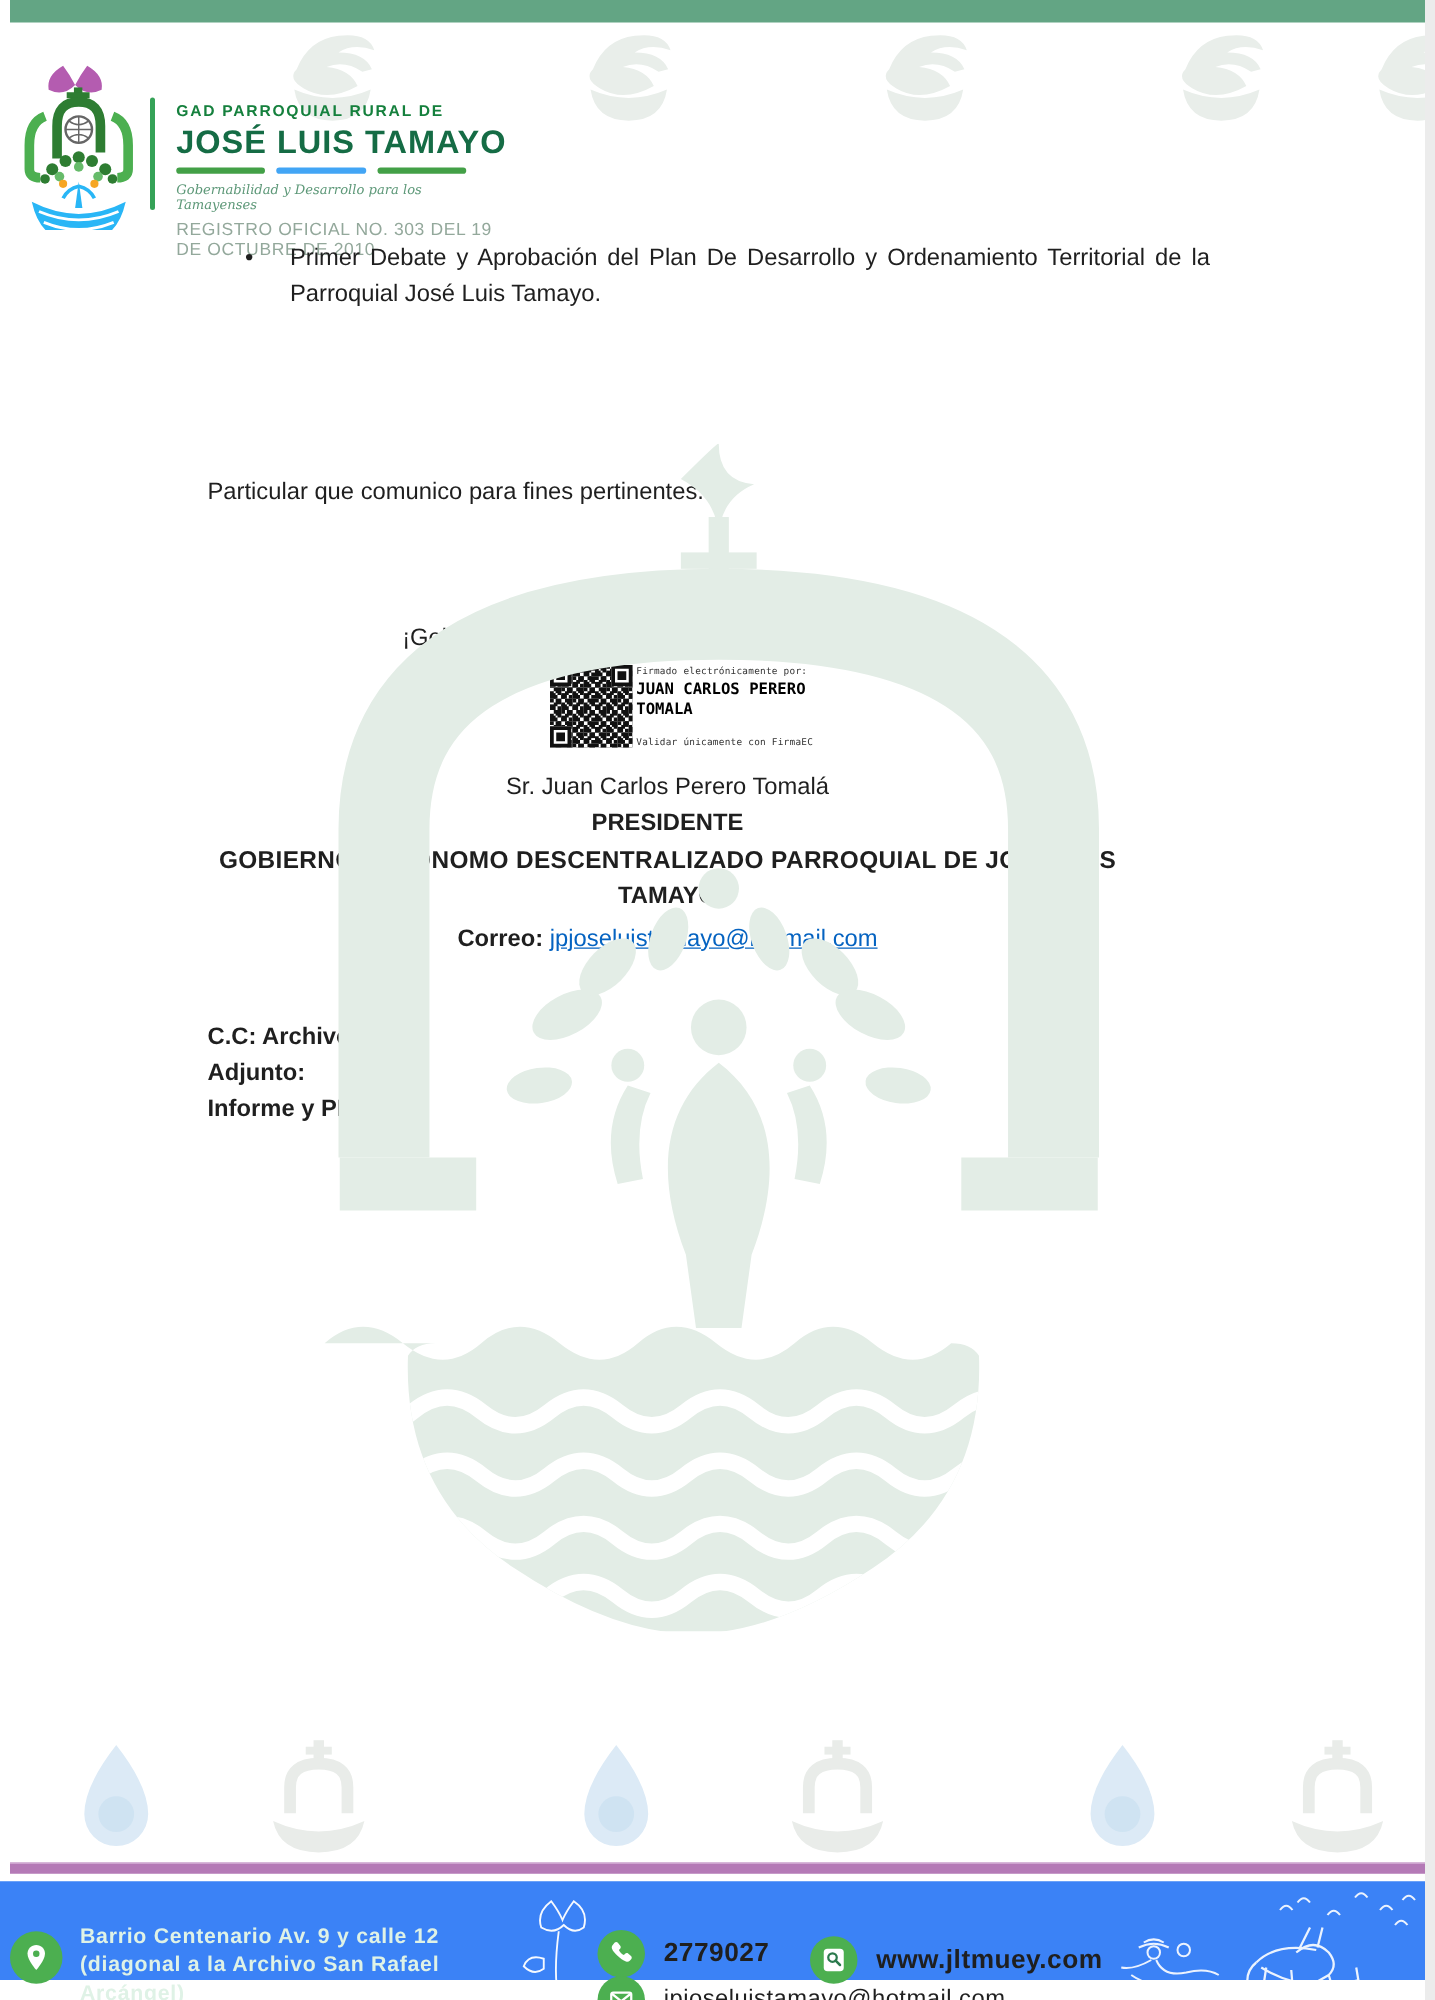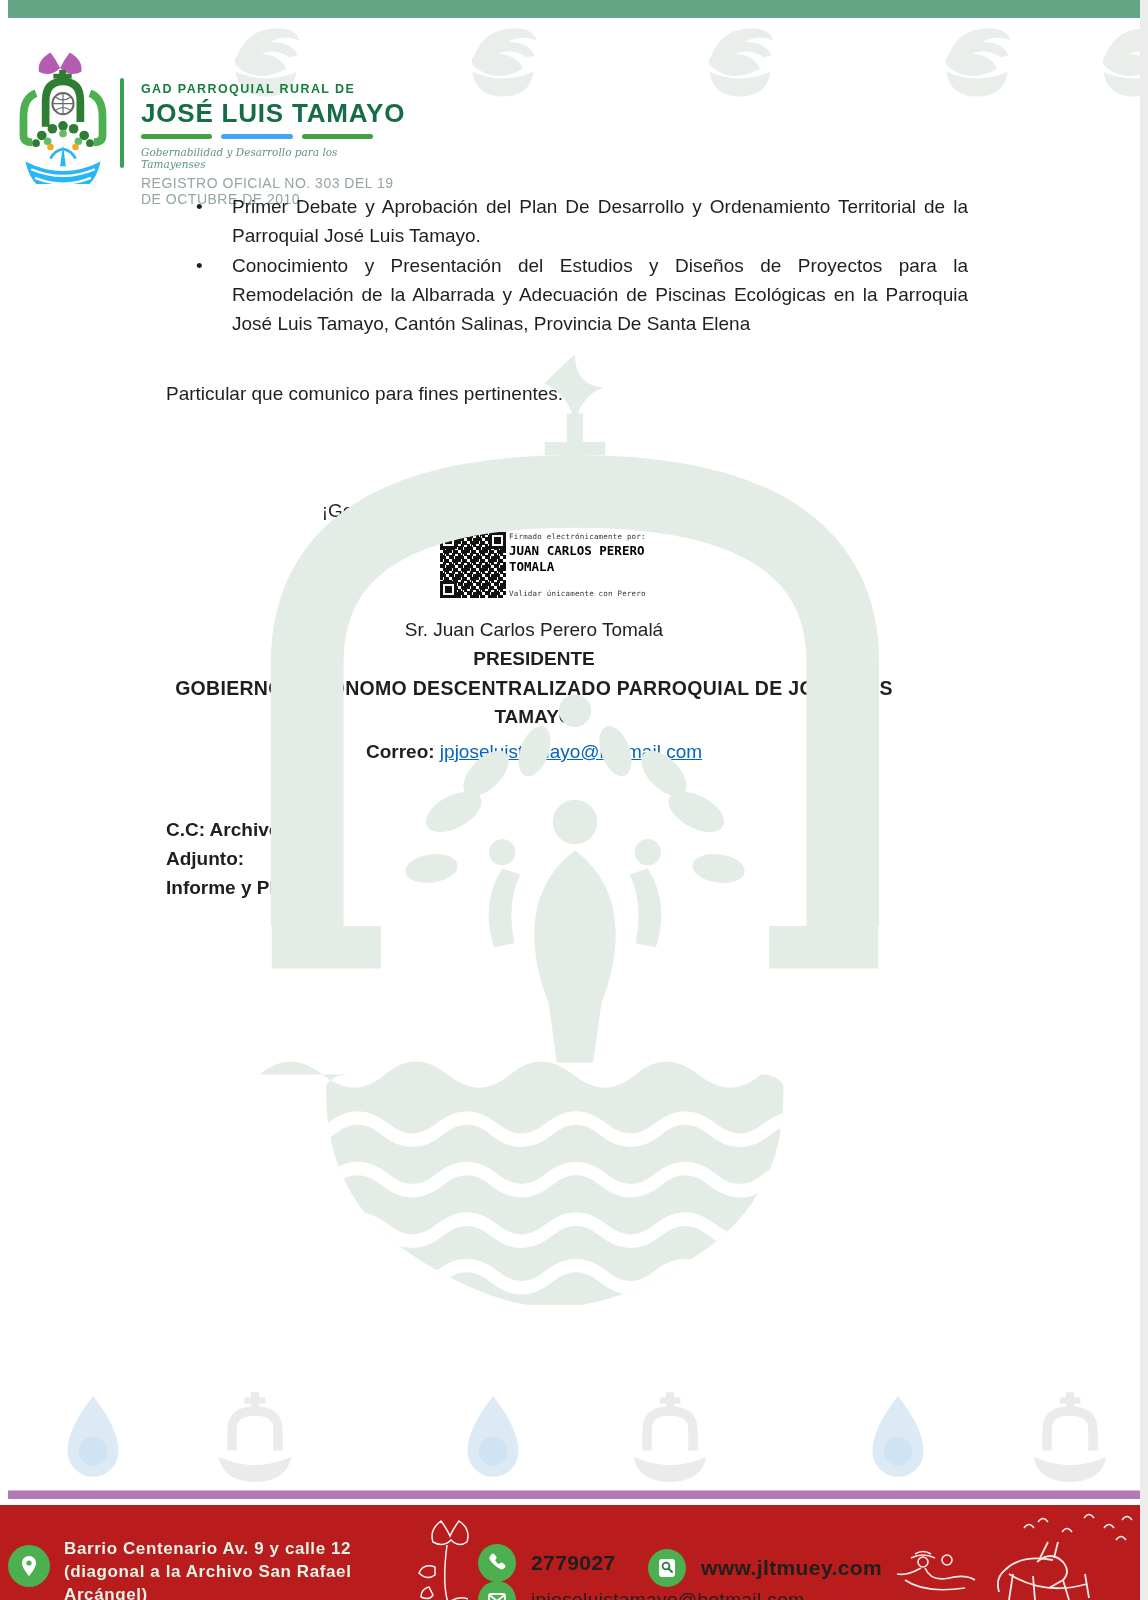--- a/index.html
+++ b/index.html
@@ -60,21 +60,21 @@
   .stamp-text{margin-left:3px;padding-top:5px;font-family:"DejaVu Sans Mono", monospace;}
   .stamp-tiny{font-size:7.5px;color:#333;letter-spacing:0.2px;}
   .stamp-name{font-size:12.5px;font-weight:700;color:#000;line-height:16px;margin:2px 0;width:150px;}
   .stamp-gap{margin-top:14px;}
 
   
   .wm-center{position:absolute;left:200px;top:355px;width:750px;height:950px;pointer-events:none;}
 
   
   .purple-line{position:absolute;left:8px;right:8px;top:1490px;height:8px;background:#b47ab6;border-top:1px solid #d6b3d8;}
-  .footer{position:absolute;left:0;right:0;top:1505px;height:95px;background:#b91c1c;color:#dff2e6;}
+  .footer{position:absolute;left:0;right:0;top:1505px;height:79px;background:#3b82f6;color:#dff2e6;}
   .f-item{position:absolute;display:flex;align-items:flex-start;}
   .f-circle{width:40px;height:40px;border-radius:50%;background:#4caf50;display:flex;align-items:center;justify-content:center;flex:0 0 auto;}
   .f-circle svg{width:24px;height:24px;}
   .addr{left:8px;top:32px;}
   .addr .f-circle{width:42px;height:42px;margin-top:8px;}
   .addr-text{margin-left:14px;font-size:17px;font-weight:700;letter-spacing:0.6px;line-height:23px;}
   .phone-item{left:478px;top:1544px;}
   .mail-item{left:478px;top:1581px;}
   .web-item{left:648px;top:1549px;justify-content:space-between;}
   .phone-item,.mail-item,.web-item{position:absolute;display:flex;align-items:center;}
@@ -152,37 +152,36 @@
       <span class="ul-green"></span>
         <span class="ul-blue"></span>
         <span class="ul-green"></span>
     </div>
     <div class="tagline">Gobernabilidad y Desarrollo para los Tamayenses</div>
     <div class="registry">REGISTRO OFICIAL NO. 303 DEL 19 DE OCTUBRE DE 2010</div>
   </div>
 
   <ul class="bullets">
     <li><span>Primer Debate y Aprobación del Plan De Desarrollo y Ordenamiento Territorial de la Parroquial José Luis Tamayo.</span></li>
-    <li><span>Conocimiento y Presentación del Estudios y Diseños de Proyectos para la Remodelación de la Albarrada y Adecuación de Piscinas Ecológicas en la Parroquia José Luis Tamayo, Cantón Salinas, Provincia De Santa Elena</span></li>
   </ul>
 
   <p class="note">Particular que comunico para fines pertinentes.</p>
   <p class="center salutation">Atentamente,</p>
   <p class="center motto">¡Gobernabilidad y desarrollo para los tamayenses!</p>
 
   <div class="stamp">
     <div class="qr">
       <div class="finder f-tl"></div>
       <div class="finder f-tr"></div>
       <div class="finder f-bl"></div>
     </div>
     <div class="stamp-text">
       <div class="stamp-tiny">Firmado electrónicamente por:</div>
       <div class="stamp-name">JUAN CARLOS PERERO TOMALA</div>
-      <div class="stamp-tiny stamp-gap">Validar únicamente con Perero</div>
+      <div class="stamp-tiny stamp-gap">Validar únicamente con FirmaEC</div>
     </div>
   </div>
 
   <p class="center sig-name">Sr. Juan Carlos Perero Tomalá</p>
   <p class="center sig-title">PRESIDENTE</p>
   <p class="center sig-org1">GOBIERNO AUTÓNOMO DESCENTRALIZADO PARROQUIAL DE JOSÉ LUIS</p>
   <p class="center sig-org2">TAMAYO</p>
   <p class="center email-line">
     <span>Correo:</span>
     <a href="#">jpjoseluistamayo@hotmail.com</a>

